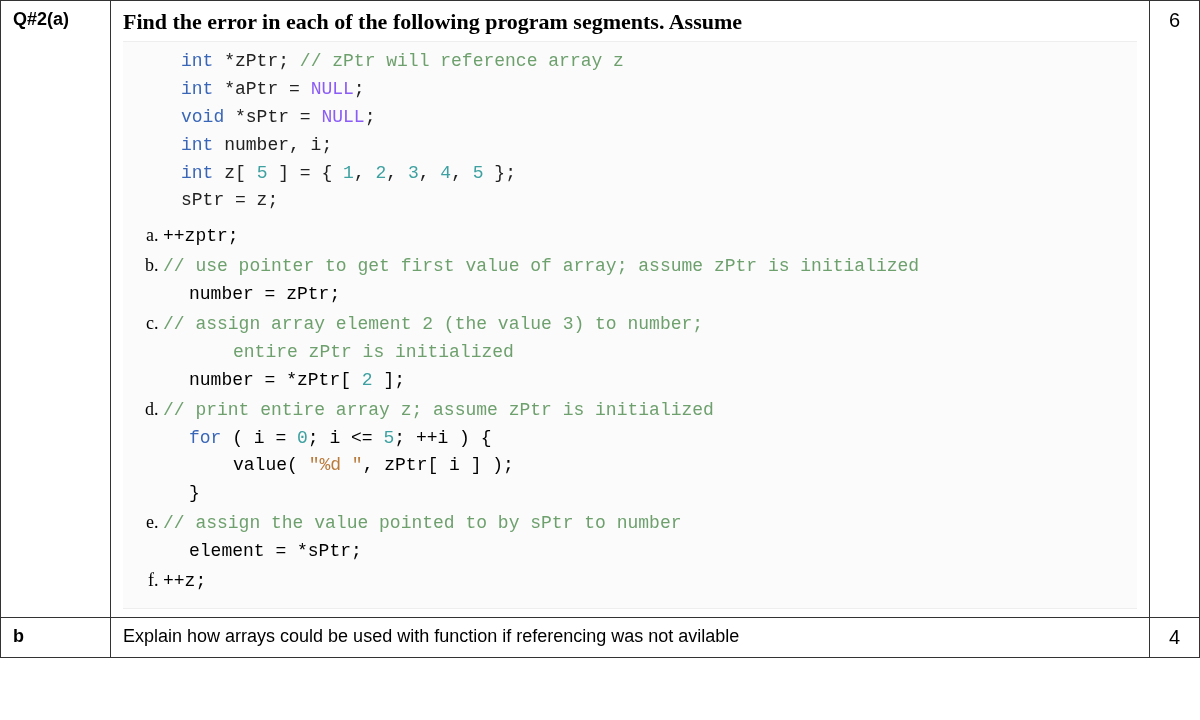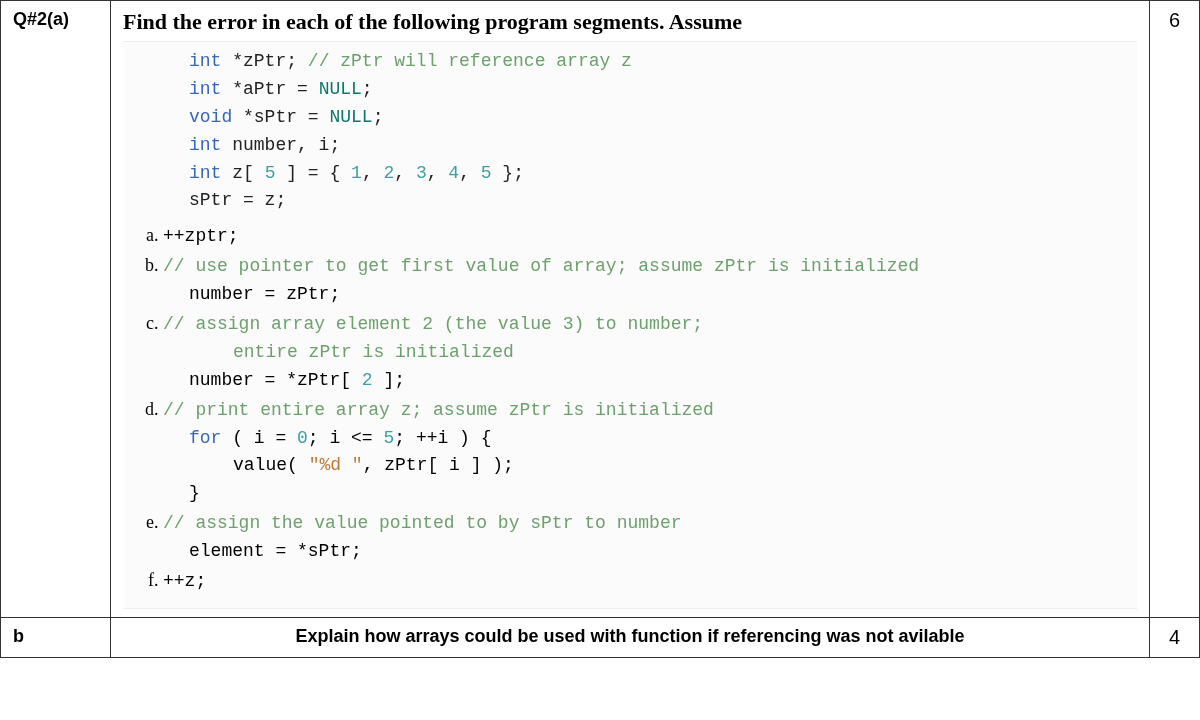--- a/index.html
+++ b/index.html
@@ -50,30 +50,29 @@
   }
   .code-indent {
     padding-left: 48px;
   }
   .code, .codeline {
     font-family: Consolas, 'Courier New', monospace;
     font-size: 18px;
     line-height: 1.55;
     white-space: pre;
     color: #222;
-    margin-left: 8px;
   }
   .codeline {
     display: block;
   }
   .kw    { color: #3a66b8; }
   .num   { color: #3ea0a0; }
   .cmt   { color: #6ea06e; }
   .str   { color: #b97a3a; }
-  .nullc { color: #0f766e; text-align: right; }
+  .nullc { color: #8b5cf6; text-align: right; }
   ol.parts {
     margin: 8px 0 0 0;
     padding: 0 0 0 30px;
     list-style: lower-alpha;
     font-size: 18px;
   }
   ol.parts > li {
     margin-bottom: 2px;
     font-family: Georgia, serif;
   }
@@ -85,22 +84,21 @@
     font-family: Consolas, 'Courier New', monospace;
     font-size: 18px;
     line-height: 1.55;
     white-space: pre;
   }
   .sub1 { padding-left: 26px; display:block; }
   .sub2 { padding-left: 70px; display:block; }
   .row-b .main {
     font-family: Arial, Helvetica, sans-serif;
     font-size: 18px;
-    font-weight: 700;
-    text-align: center;
+    font-weight: 400;
   }
 </style>
 </head>
 <body>
 
 <table class="doc">
   <tbody>
       <tr>
     <td class="qcol">
       <span>Q#2(a)</span>

